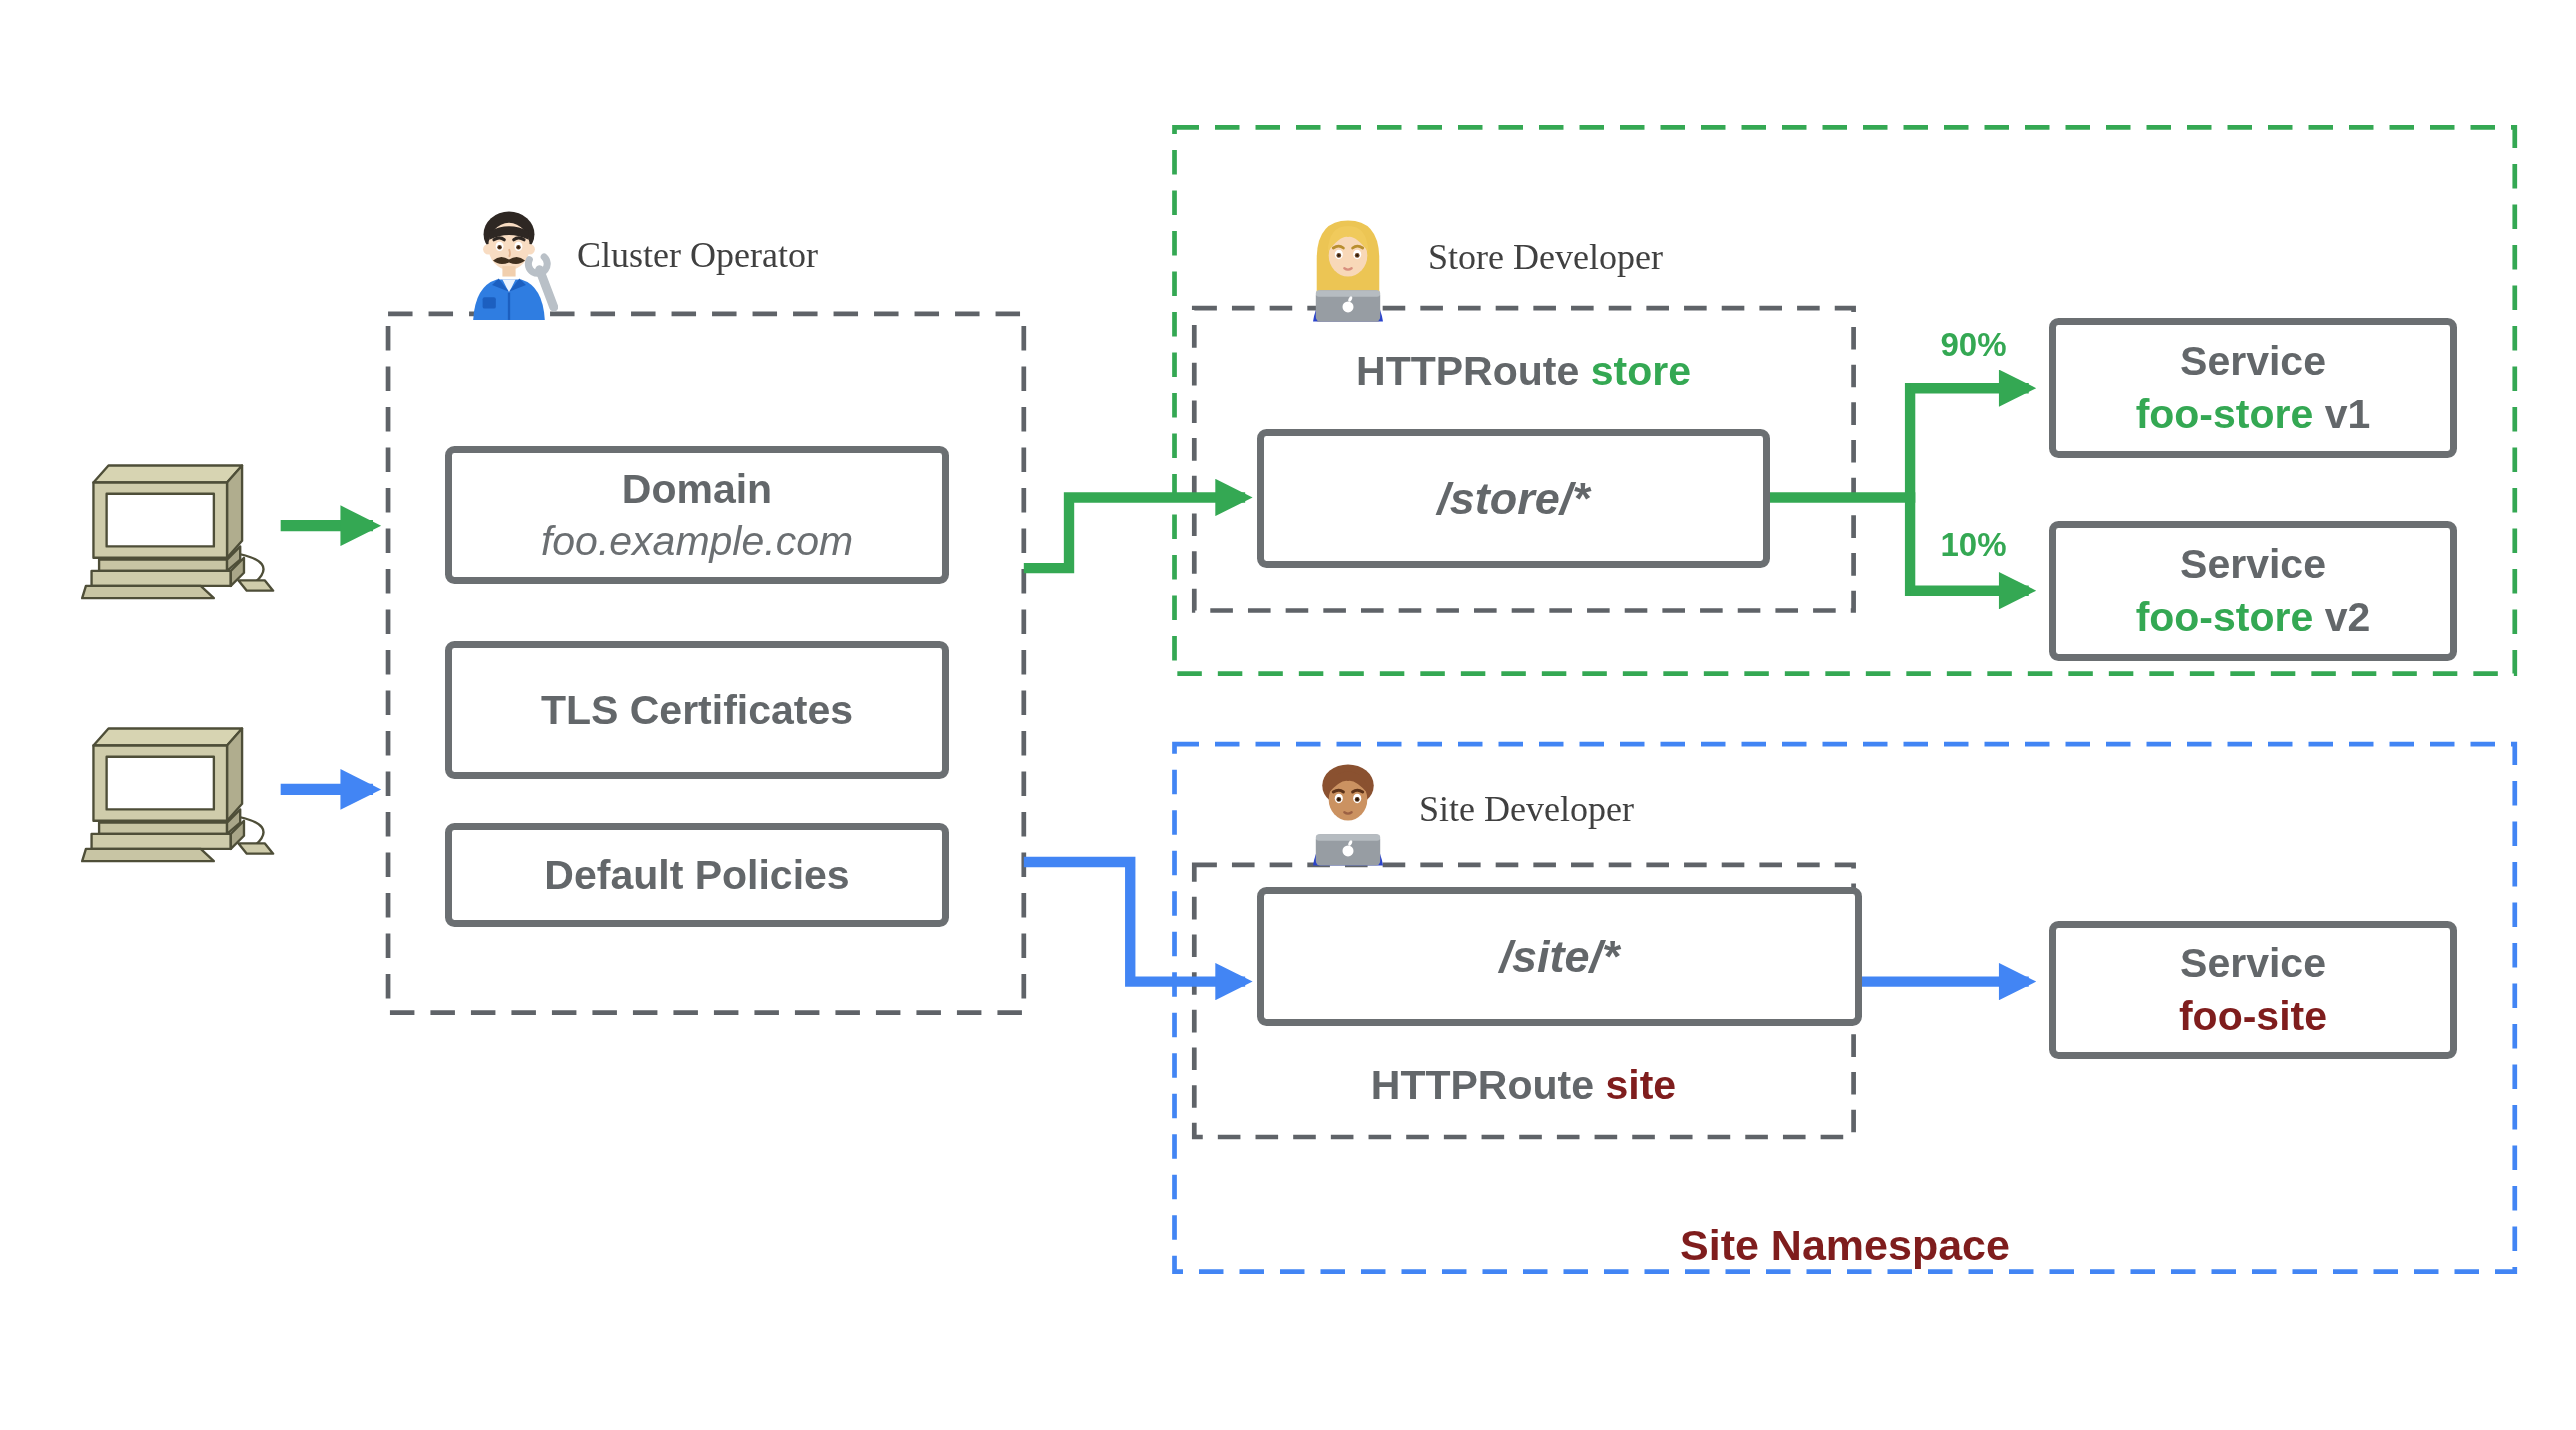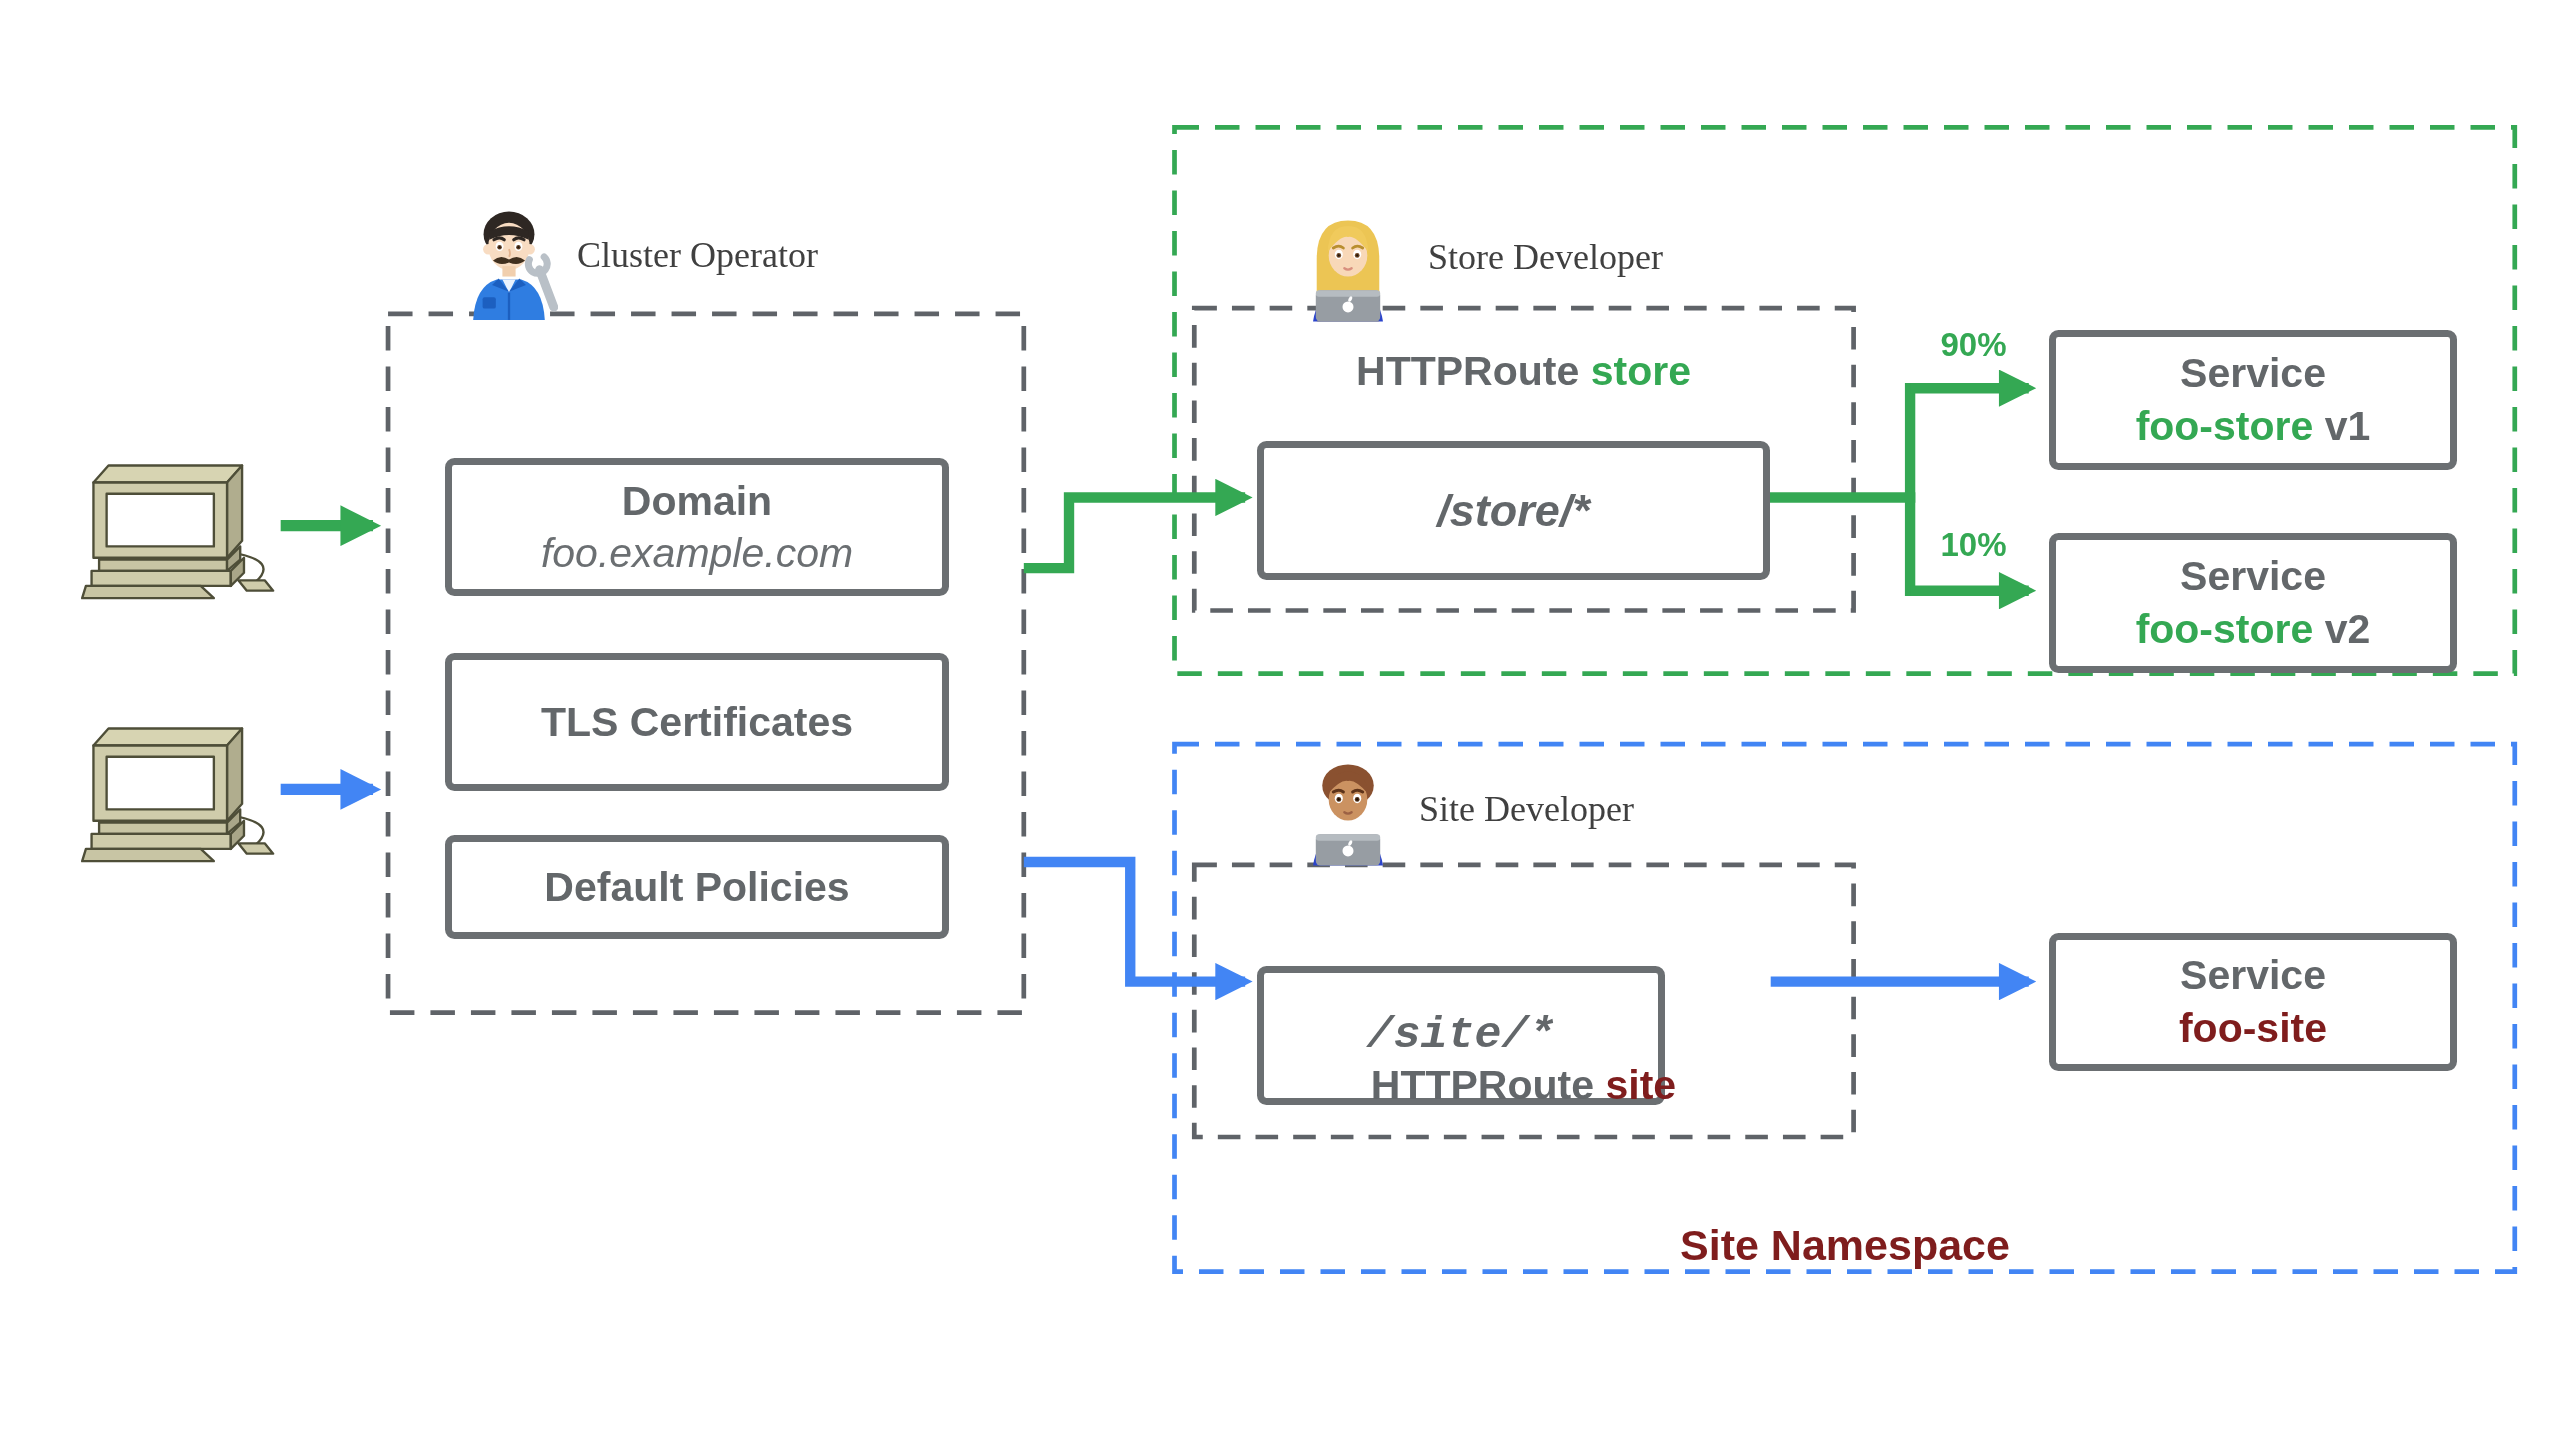--- a/index.html
+++ b/index.html
@@ -14,21 +14,20 @@
   .abs{position:absolute;z-index:2;}
   .solid-box{
     position:absolute;z-index:2;
     box-sizing:border-box;
     border:7.5px solid #6b6f72;
     border-radius:9.4px;
     background:#fff;
     display:flex;flex-direction:column;
     align-items:center;justify-content:center;
     text-align:center;
-    margin-top:12px;
   }
   .box-label{font-weight:bold;font-size:41px;color:#63676a;line-height:53px;white-space:nowrap;}
   .box-sub{font-style:italic;font-size:41px;color:#6b6f72;line-height:51px;white-space:nowrap;}
   .path-text{font-weight:bold;font-style:italic;font-size:45px;color:#63676a;}
   .ns-title{font-weight:bold;font-size:43px;text-align:center;white-space:nowrap;}
   .route-title{font-weight:bold;font-size:41px;text-align:center;white-space:nowrap;}
   .gw-title{font-weight:bold;font-size:43px;text-align:center;white-space:nowrap;color:#63676a;}
   .pct{font-weight:bold;font-size:33px;color:#34a853;text-align:center;white-space:nowrap;}
   .actor-label{font-size:36px;color:#404040;line-height:41px;white-space:nowrap;font-family:Liberation Serif, serif;}
   .green{color:#34a853;}
@@ -212,21 +211,21 @@
     </div>
   </div>
 
   <div class="solid-box" style="left:2049px;top:521px;width:408px;height:140px;">
     <div class="box-label">Service</div>
     <div class="box-label">
       <span class="green">foo-store</span><span class="gray name-gap version">v2</span>
     </div>
   </div>
 
-  <div class="solid-box" style="left:1257px;top:954px;width:408px;height:139px;font-family:Liberation Mono, monospace;">
+  <div class="solid-box" style="left:1257px;top:887px;width:605px;height:139px;">
     <div class="path-text">/site/*</div>
   </div>
 
   <div class="abs route-title" style="left:1194px;top:1062px;width:659px;">
     <span class="gray">HTTPRoute</span><span class="blue name-gap">site</span>
   </div>
 
   <div class="solid-box" style="left:2049px;top:921px;width:408px;height:138px;">
     <div class="box-label">Service</div>
     <div class="box-label">

